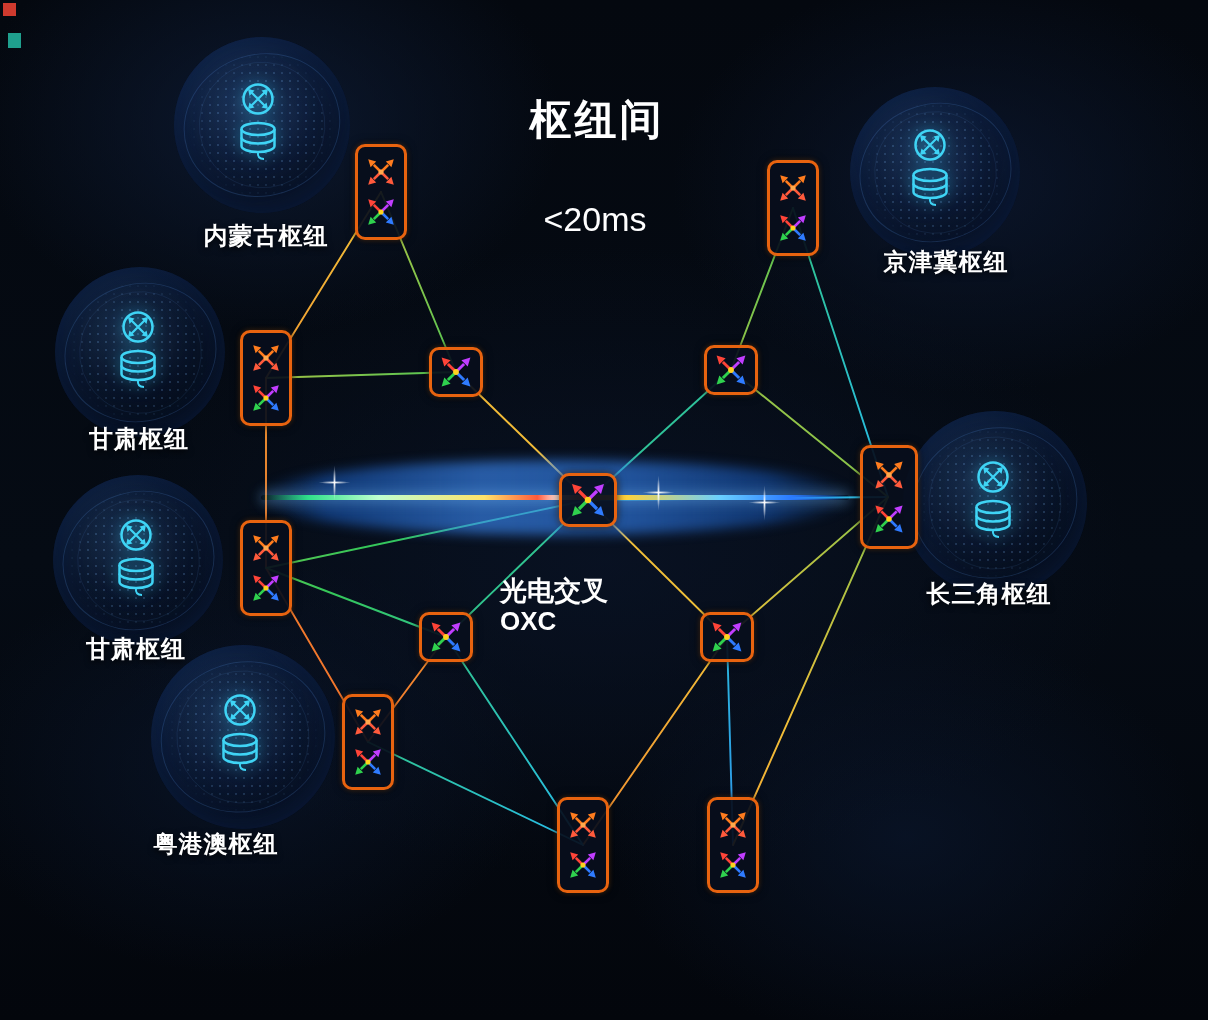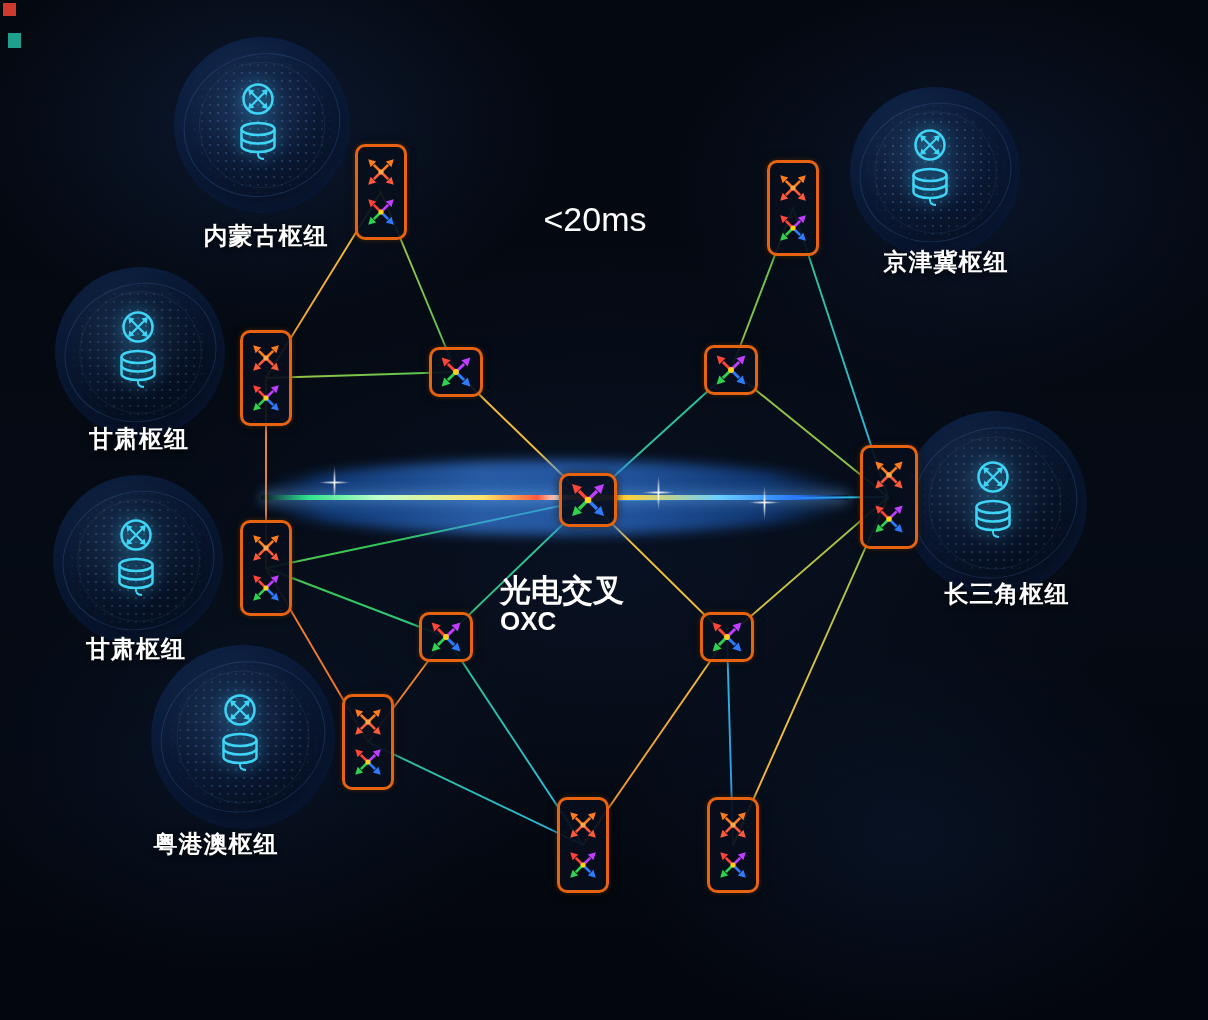--- a/index.html
+++ b/index.html
@@ -63,21 +63,21 @@
   .sp::before { content:""; position:absolute; left:-14px; top:15px; width:31px; height:3px;
     background:radial-gradient(ellipse at center, #fff, rgba(255,255,255,0) 72%); }
 
   
   .title { position:absolute; left:597px; top:92px; transform:translateX(-50%);
     color:#fff; font-size:42px; font-weight:bold; letter-spacing:3px; }
   .latency { position:absolute; left:595px; top:200px; transform:translateX(-50%);
     color:#fff; font-size:34px; font-weight:normal; }
   .center-label { position:absolute; left:500px; top:576px; color:#fff;
     font-weight:bold; line-height:30px; }
-  .center-label .l1 { font-size:31px; display:block; }
+  .center-label .l1 { font-size:27px; display:block; }
   .center-label .l2 { font-size:26px; display:block; }
 
   .deco { position:absolute; }
 </style>
 </head>
 <body>
 
 <svg width="0" height="0" style="position:absolute" aria-hidden="true">
   <defs>
     <g id="x-rainbow">
@@ -175,21 +175,21 @@
 
 
 
   <div class="hub" style="left:903px;top:411px;width:184px;height:184px">
     <div class="sphere">
         <i class="dots"></i>
       </div>
     <svg class="hub-icon" style="left:60px;top:47px" viewBox="0 0 60 84" width="60" height="84">
         <use href="#hub-glyph"></use>
       </svg>
-    <div class="hub-label" style="left:104px;top:167px">长三角枢纽</div>
+    <div class="hub-label" style="left:86px;top:167px">长三角枢纽</div>
   </div>
 
   <svg class="edges" width="1208" height="1020">
     <defs>
       <linearGradient id="lgA" gradientUnits="userSpaceOnUse" x1="0" y1="0" x2="1208" y2="1020">
         <stop offset="0" stop-color="#ff4b3a"></stop>
           <stop offset=".2" stop-color="#ffc93a"></stop>
         <stop offset=".4" stop-color="#38d15c"></stop>
           <stop offset=".6" stop-color="#2bc8e8"></stop>
         <stop offset=".8" stop-color="#3a6cff"></stop>
@@ -319,19 +319,20 @@
     <svg viewBox="0 0 40 40" width="36" height="36">
         <use href="#x-rainbow"></use>
       </svg>
   </div>
   <div class="oxc oxc-single" style="left:700px;top:612px">
     <svg viewBox="0 0 40 40" width="36" height="36">
         <use href="#x-rainbow"></use>
       </svg>
   </div>
 
+  <div class="title">枢纽间</div>
   <div class="latency">&lt;20ms</div>
   <div class="center-label">
     <span class="l1">光电交叉</span>
     <span class="l2">OXC</span>
   </div>
 
 </div>
 
 </body></html>

